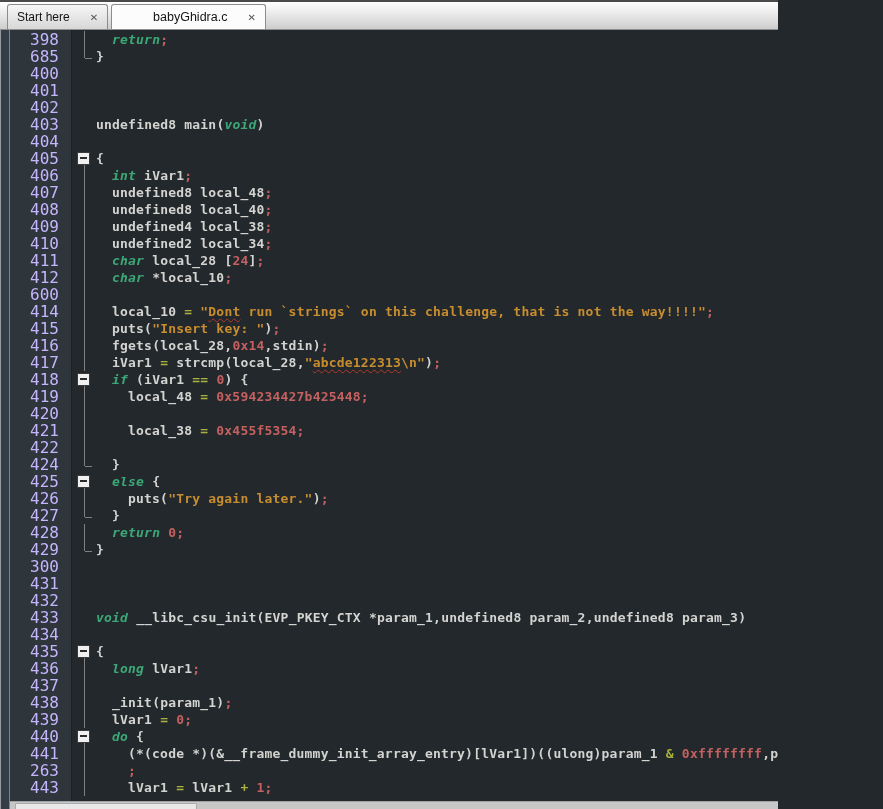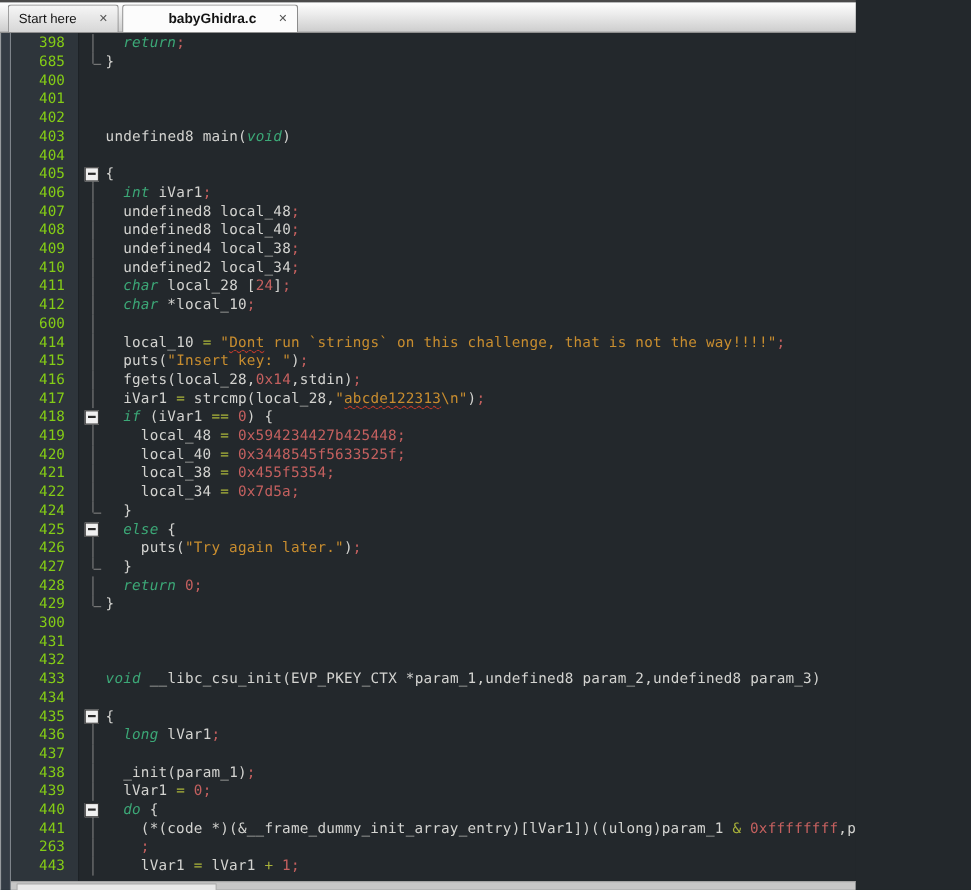--- a/index.html
+++ b/index.html
@@ -9,42 +9,42 @@
   
   .tabbar{position:absolute;top:0;left:0;right:0;height:30px;box-sizing:border-box;
     background:linear-gradient(#ffffff 0%,#ececec 40%,#cdcdcd 100%);
     border-top:2px solid #4a4a4a;border-bottom:1px solid #8f8f8f;
     display:flex;align-items:flex-end;padding-left:7px;}
   .tab{box-sizing:border-box;height:25px;display:flex;align-items:center;
     padding:0 9px;margin-right:3px;border:1px solid #8c8c8c;border-bottom:none;
     border-radius:3px 3px 0 0;font-family:"Liberation Sans",sans-serif;
     font-size:12px;color:#141414;cursor:default;}
   .tab.inactive{background:linear-gradient(#f6f6f6,#d7d7d7);}
-  .tab.active{background:#fcfcfc;font-weight:bold;font-size:12.5px;padding-left:41px;}
+  .tab.active{background:#fcfcfc;font-weight:normal;font-size:12.5px;padding-left:41px;}
   .tab .x{margin-left:20px;font-size:10px;color:#555;font-family:"DejaVu Sans",sans-serif;}
 
   
   .main{position:absolute;top:30px;left:0;right:0;bottom:0;background:#23282c;overflow:hidden;}
   .leftstrip{position:absolute;top:0;left:0;bottom:0;width:10px;box-sizing:border-box;
     background:#343c45;border-left:1px solid #969a9e;border-right:1px solid #7e848a;}
   .gutterbg{position:absolute;top:0;left:10px;bottom:8px;width:62px;background:#2e353b;
     border-right:1px solid #1c2125;box-sizing:border-box;}
   .lines{position:absolute;top:1px;left:10px;right:0;}
   .row{display:flex;height:17px;}
   .ln{flex:0 0 62px;box-sizing:border-box;text-align:right;padding-right:13px;
-    color:#84cc16;font-size:13px;line-height:17px;}
+    color:#c4b5fd;font-size:16px;line-height:17px;}
   .fold{flex:0 0 22px;position:relative;height:17px;}
   .fv{position:absolute;left:12px;top:0;bottom:0;width:1px;background:#7f7f7f;}
   .fe1{position:absolute;left:12px;top:0;height:10px;width:1px;background:#7f7f7f;}
   .fe2{position:absolute;left:13px;top:10px;width:7px;height:1px;background:#7f7f7f;}
   .fbox{position:absolute;left:5px;top:2px;width:13px;height:13px;background:#f0f0f0;
     border:1px solid #3a3a3a;box-sizing:border-box;}
   .fbox::after{content:"";position:absolute;left:2px;right:2px;top:4px;height:2px;background:#2b2b2b;}
   .fvb{position:absolute;left:12px;top:15px;bottom:0;width:1px;background:#7f7f7f;}
-  .code{font-size:13px;line-height:17px;white-space:pre;font-weight:400;letter-spacing:0.2px;}
+  .code{font-size:13px;line-height:17px;white-space:pre;font-weight:700;letter-spacing:0.2px;}
   .tk-d{color:#d3d3d0;}
   .tk-k{color:#3ca877;font-style:italic;}
   .tk-s{color:#c4605f;}
   .tk-n{color:#c4605f;}
   .tk-o{color:#a9b23a;}
   .tk-q{color:#c88d2f;}
   .tk-qw{color:#c88d2f;text-decoration:underline wavy #b5382b 1px;text-underline-offset:2px;}
 
   
   .hscroll{position:absolute;left:10px;right:0;bottom:0;height:8px;background:#c7c7c7;
@@ -217,35 +217,33 @@
           <span class="fold">
             <i class="fv"></i>
           </span>
           <span class="code" style="padding-left: 34px;"><span class="tk-d">local_48 </span><span class="tk-o">=</span><span class="tk-d"> </span><span class="tk-n">0x594234427b425448</span><span class="tk-s">;</span></span>
         </div>
         <div class="row">
           <span class="ln">420</span>
           <span class="fold">
             <i class="fv"></i>
           </span>
-          <span class="code" style="padding-left: 34px;"><span class="tk-d">local_40 </span><span class="tk-o">=</span><span class="tk-d"> </span><span class="tk-n">0x3448545f5633525f</span><span class="tk-s">;</span></span>
         </div>
         <div class="row">
           <span class="ln">421</span>
           <span class="fold">
             <i class="fv"></i>
           </span>
           <span class="code" style="padding-left: 34px;"><span class="tk-d">local_38 </span><span class="tk-o">=</span><span class="tk-d"> </span><span class="tk-n">0x455f5354</span><span class="tk-s">;</span></span>
         </div>
         <div class="row">
           <span class="ln">422</span>
           <span class="fold">
             <i class="fv"></i>
           </span>
-          <span class="code" style="padding-left: 34px;"><span class="tk-d">local_34 </span><span class="tk-o">=</span><span class="tk-d"> </span><span class="tk-n">0x7d5a</span><span class="tk-s">;</span></span>
         </div>
         <div class="row">
           <span class="ln">424</span>
           <span class="fold">
             <i class="fe1"></i>
             <i class="fe2"></i>
           </span>
           <span class="code" style="padding-left: 18px;"><span class="tk-d">}</span></span>
         </div>
         <div class="row">

